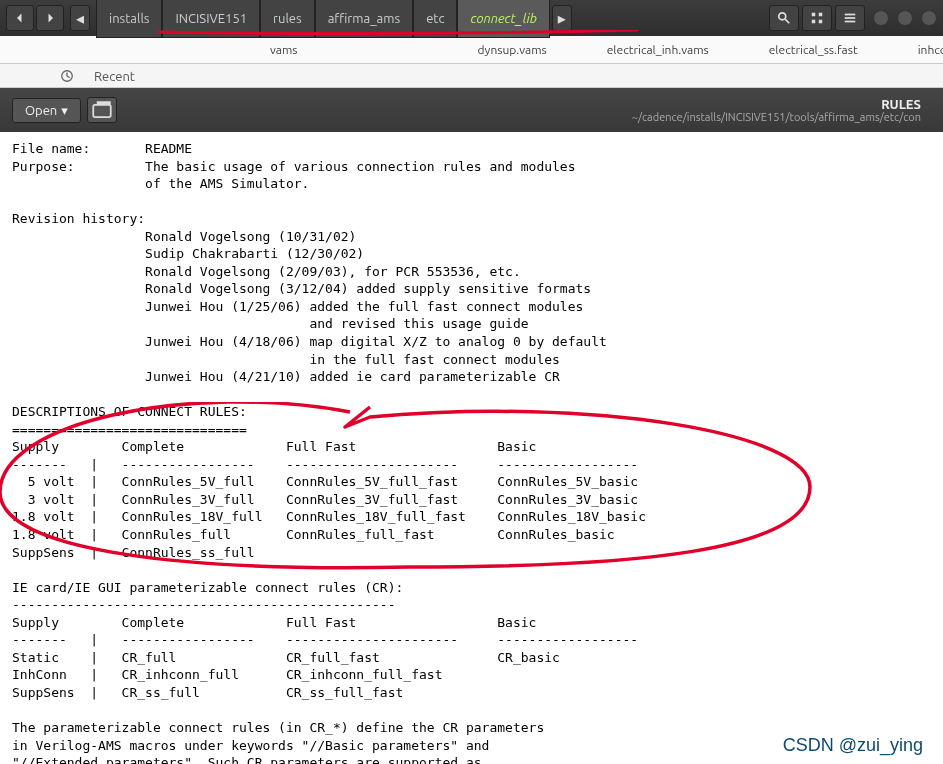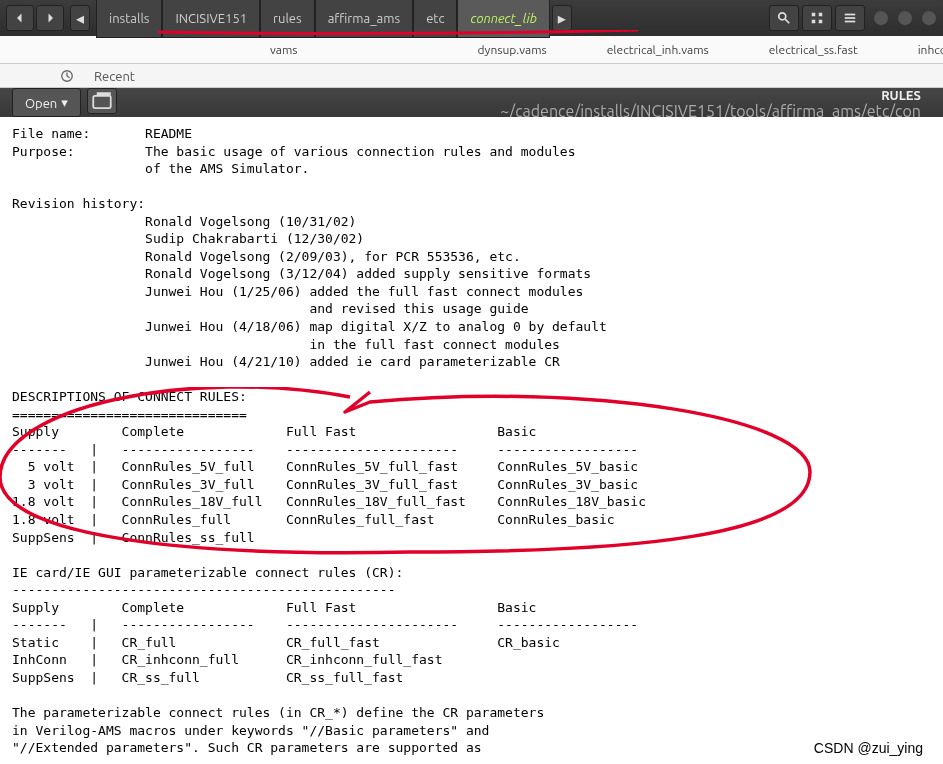--- a/index.html
+++ b/index.html
@@ -12,28 +12,28 @@
     .crumb.active { background: #5a5a5a; color: #bef264; font-style: italic; }
     .right-btns { display: flex; gap: 3px; margin-right: 8px; }
     .icon-btn { width: 30px; height: 26px; background: #434343; border: 1px solid #222; border-radius: 3px; display: flex; align-items: center; justify-content: center; cursor: pointer; }
     .icon-btn svg { width: 14px; height: 14px; fill: #ddd; }
     .win-btns { display: flex; gap: 8px; }
     .win-btn { width: 16px; height: 16px; border-radius: 50%; background: #555; border: 1px solid #333; cursor: pointer; }
     .file-row { background: #fafafa; height: 28px; display: flex; align-items: center; padding-left: 60px; gap: 120px; border-bottom: 1px solid #ccc; }
     .file-cell { font-size: 12px; color: #404040; }
     .sidebar-row { background: #f5f5f5; height: 24px; display: flex; align-items: center; padding-left: 60px; gap: 20px; font-size: 13px; color: #555; border-bottom: 1px solid #ccc; }
     .clock-icon { width: 14px; height: 14px; }
-    .editor-header { background: linear-gradient(#464646, #383838); height: 29px; display: flex; padding: 0 12px; }
+    .editor-header { background: linear-gradient(#464646, #383838); height: 44px; display: flex; align-items: center; padding: 0 12px; }
     .open-btn { background: #555; border: 1px solid #222; border-radius: 3px; color: #eee; padding: 4px 12px; font-size: 13px; display: flex; align-items: center; gap: 4px; cursor: pointer; }
     .kbd-btn { width: 30px; height: 26px; background: #555; border: 1px solid #222; border-radius: 3px; margin-left: 6px; display: flex; align-items: center; justify-content: center; cursor: pointer; }
     .editor-title { margin-left: auto; text-align: right; color: #eee; font-size: 13px; padding-right: 10px; }
-    .editor-path { font-size: 16px; color: #aaa; }
+    .editor-path { font-size: 11px; color: #aaa; }
     .editor-body { background: #fff; padding: 8px 12px; font-family: "DejaVu Sans Mono", monospace; font-size: 13px; line-height: 1.35; white-space: pre; color: #000; position: relative; }
     .annot { position: absolute; pointer-events: none; }
-    .watermark { position: absolute; bottom: 8px; right: 20px; color: #000000; font-size: 14px; font-family: sans-serif; }
+    .watermark { position: absolute; bottom: 8px; right: 20px; color: #0c4a6e; font-size: 18px; font-family: sans-serif; }
     .red-underline { position: absolute; top: 30px; left: 158px; width: 480px; height: 6px; }
   </style>
 </head>
 <body>
 
 <div class="titlebar">
   <div class="nav-btn">
       <svg viewBox="0 0 16 16">
         <path d="M10 2 L4 8 L10 14"></path>
       </svg>

